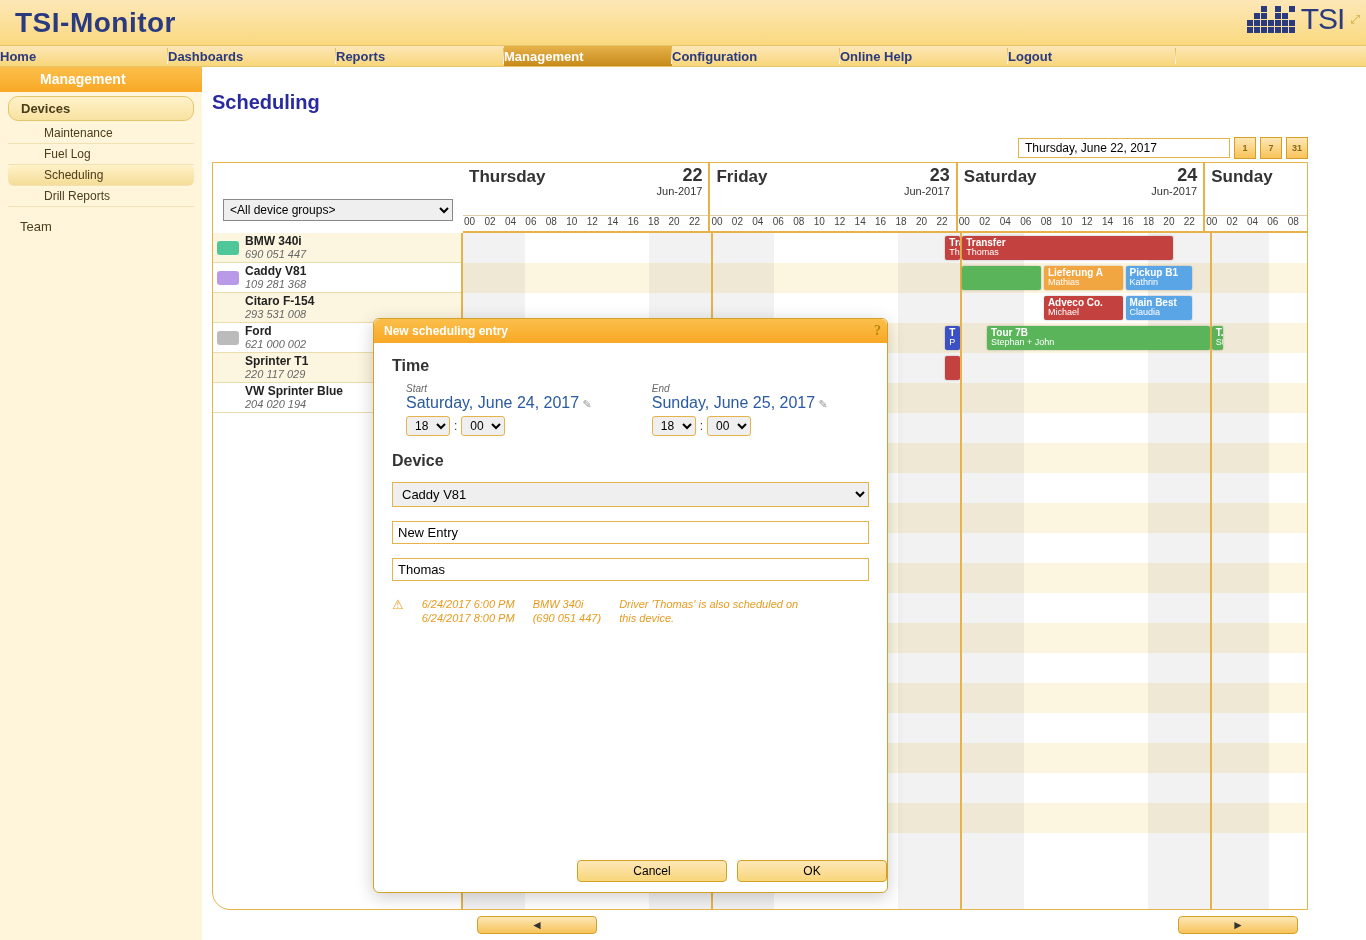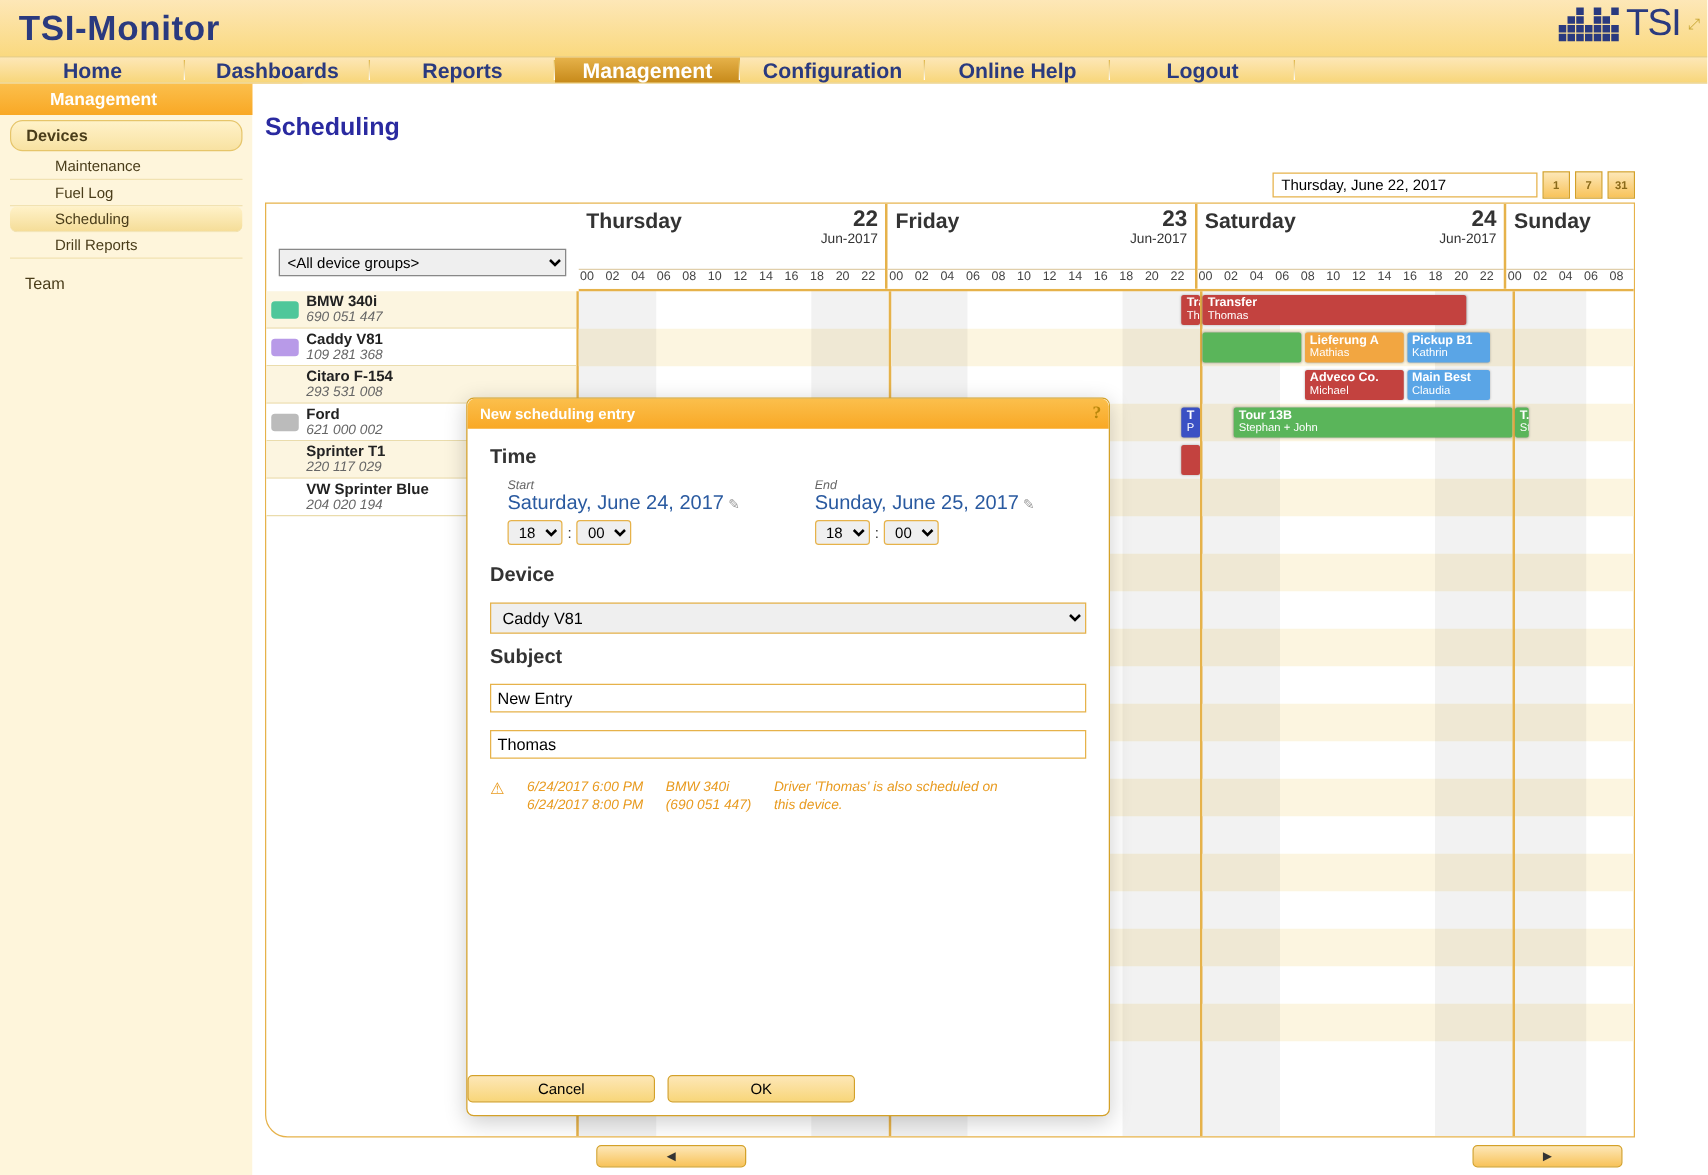--- a/index.html
+++ b/index.html
@@ -11,21 +11,21 @@
 .logo-right { position: absolute; right: 6px; top: 2px; display: flex; align-items: center; gap: 6px; }
 .logo-dots { display: flex; flex-direction: column; gap: 1px; }
 .dots-row { display: flex; gap: 1px; }
 .dot { width: 6px; height: 6px; background: #2a3a7f; }
 .dot.e { background: transparent; }
 .tsi-big { font-size: 30px; font-weight: normal; color: #2a3a7f; font-family: "Arial Black", Arial; letter-spacing: -1px; }
 .expand-icon { color: #caa93a; font-size: 12px; }
 
 
 .main-nav { height: 22px; background: linear-gradient(#fde7b7, #f8d67a); display: flex; border-top: 1px solid #e6c56a; border-bottom: 1px solid #e6c56a; }
-.nav-item { flex: 0 0 auto; width: 148px; text-align: center; line-height: 22px; font-size: 17px; font-weight: bold; color: #2a3a7f; cursor: pointer; position: relative; }
+.nav-item { flex: 0 0 auto; width: 168px; text-align: left; line-height: 22px; font-size: 13px; font-weight: bold; color: #2a3a7f; cursor: pointer; position: relative; }
 .nav-item::after { content: ""; position: absolute; right: 0; top: 2px; bottom: 2px; width: 1px; background: linear-gradient(#e0b74a, #fff); }
 .nav-item.active { background: linear-gradient(#e6b24a, #c78a1a); color: #fff; }
 .nav-spacer { flex: 1; }
 
 
 .section-head { height: 25px; background: linear-gradient(#fbbf4c, #f9a825); color: #fff; font-weight: bold; font-size: 14px; padding-left: 40px; line-height: 25px; width: 242px; }
 
 
 .wrap { display: flex; position: absolute; top: 67px; left: 0; right: 0; bottom: 0; }
 .sidebar { width: 202px; background: #fef5db; padding-top: 25px; position: relative; }
@@ -106,21 +106,21 @@
 .time-block { }
 .small-label { font-size: 10px; font-style: italic; color: #666; }
 .date-link { color: #2a5aa0; font-size: 16px; }
 .pencil { color: #999; font-size: 11px; }
 .time-selects { margin-top: 4px; display: flex; align-items: center; gap: 4px; }
 .time-selects select { border: 1px solid #e6b24a; border-radius: 3px; padding: 1px 4px; font-size: 12px; }
 .field { width: 100%; border: 1px solid #e6b24a; padding: 3px 5px; font-size: 13px; margin: 4px 0 10px 0; }
 .warn-row { display: flex; gap: 18px; font-size: 11px; color: #e89a1e; font-style: italic; align-items: flex-start; margin-top: 6px; }
 .warn-icon { color: #e89a1e; font-size: 13px; font-style: normal; }
 .warn-col { line-height: 1.3; }
-.modal-foot { position: absolute; bottom: 10px; left: 0; right: 0; display: flex; justify-content: flex-start; gap: 10px; }
+.modal-foot { position: absolute; bottom: 10px; left: 0; right: 0; display: flex; justify-content: flex-end; gap: 10px; }
 .btn { width: 150px; height: 22px; border: 1px solid #d4a128; background: linear-gradient(#fde7b7, #f8d67a); border-radius: 4px; font-size: 12px; cursor: pointer; }
 
 
 .scroll-bar { position: absolute; bottom: 6px; left: 0; right: 58px; height: 18px; }
 .scroll-btn { position: absolute; width: 120px; height: 18px; background: linear-gradient(#fde7b7, #f8c35a); border: 1px solid #d4a128; border-radius: 4px; text-align: center; font-size: 12px; cursor: pointer; line-height: 16px; }
 .scroll-left { left: 275px; }
 .scroll-right { right: 10px; }
 </style>
 </head>
 <body>
@@ -405,21 +405,21 @@
             <div class="grid-row" style="top: 30px;"></div>
             <div class="grid-row" style="top: 0px;"></div>
           <div class="shade" style="left:0;width:25%"></div>
           <div class="shade" style="left:75%;width:25%"></div>
           <div class="event ev-red" style="top:3px; left:0%; width:85%;"><span class="t">Transfer</span><span>Thomas</span></div>
           <div class="event ev-green" style="top:33px; left:0%; width:32%;"></div>
           <div class="event ev-orange" style="top:33px; left:33%; width:32%;"><span class="t">Lieferung A</span><span>Mathias</span></div>
           <div class="event ev-blue" style="top:33px; left:66%; width:27%;"><span class="t">Pickup B1</span><span>Kathrin</span></div>
           <div class="event ev-red" style="top:63px; left:33%; width:32%;"><span class="t">Adveco Co.</span><span>Michael</span></div>
           <div class="event ev-blue" style="top:63px; left:66%; width:27%;"><span class="t">Main Best</span><span>Claudia</span></div>
-          <div class="event ev-green" style="top:93px; left:10%; width:90%;"><span class="t">Tour 13B</span><span>Stephan + John</span></div>
+          <div class="event ev-green" style="top:93px; left:10%; width:90%;"><span class="t">Tour 7B</span><span>Stephan + John</span></div>
         </div>
         <div class="grid-col" style="flex:1.0">
             <div class="grid-row" style="top: 570px;"></div>
             <div class="grid-row" style="top: 540px;"></div>
             <div class="grid-row" style="top: 510px;"></div>
             <div class="grid-row" style="top: 480px;"></div>
             <div class="grid-row" style="top: 450px;"></div>
             <div class="grid-row" style="top: 420px;"></div>
             <div class="grid-row" style="top: 390px;"></div>
             <div class="grid-row" style="top: 360px;"></div>
@@ -464,21 +464,20 @@
               <span class="pencil">✎</span>
               <div class="time-selects">
                 <select><option>18</option></select>
                 <span>:</span>
                 <select><option>00</option></select>
               </div>
             </div>
           </div>
           <span class="section-label">Device</span>
           <select class="field"><option>Caddy V81</option></select>
-          <span class="section-label">Subject</span>
           <input class="field" value="New Entry" style="">
           <input class="field" value="Thomas" style="">
 
           <div class="warn-row">
             <span class="warn-icon">⚠</span>
             <div class="warn-col">
               <div>6/24/2017 6:00 PM</div>
               <div>6/24/2017 8:00 PM</div>
             </div>
             <div class="warn-col">

